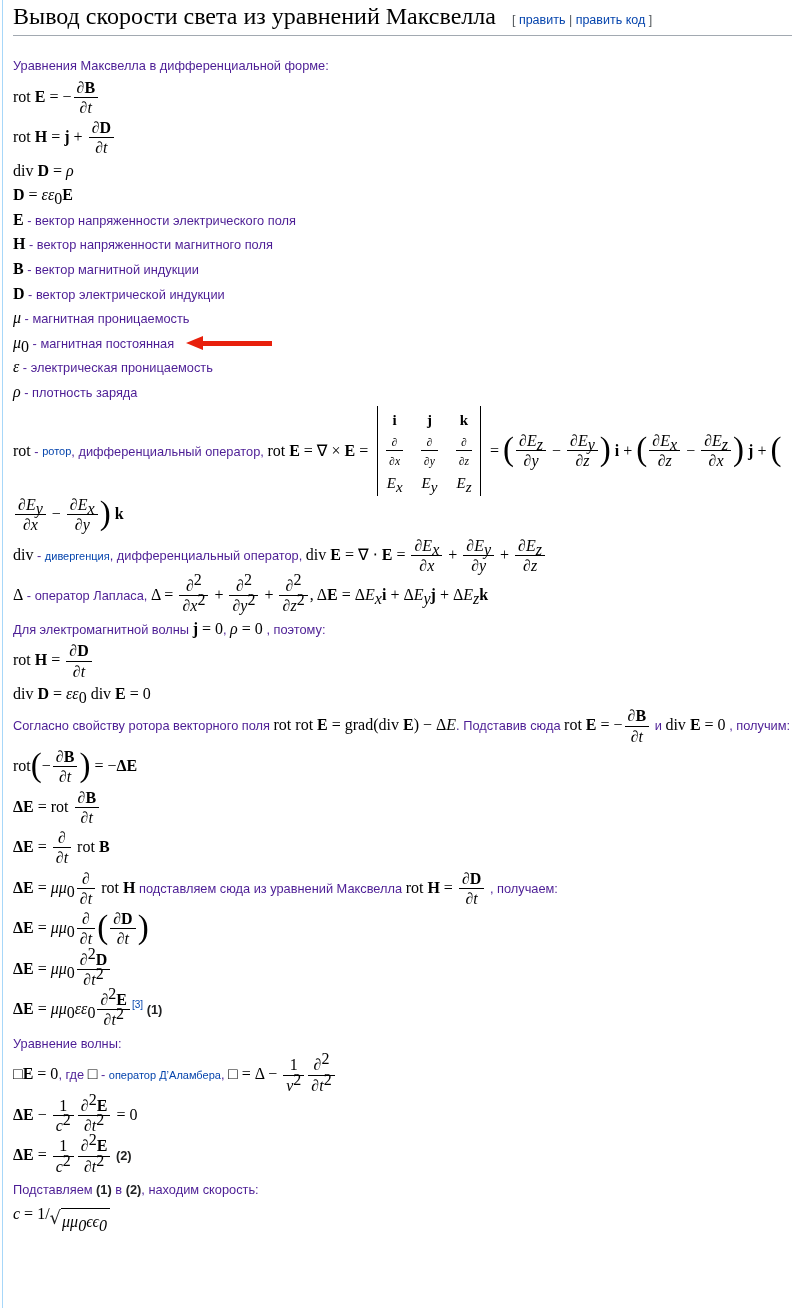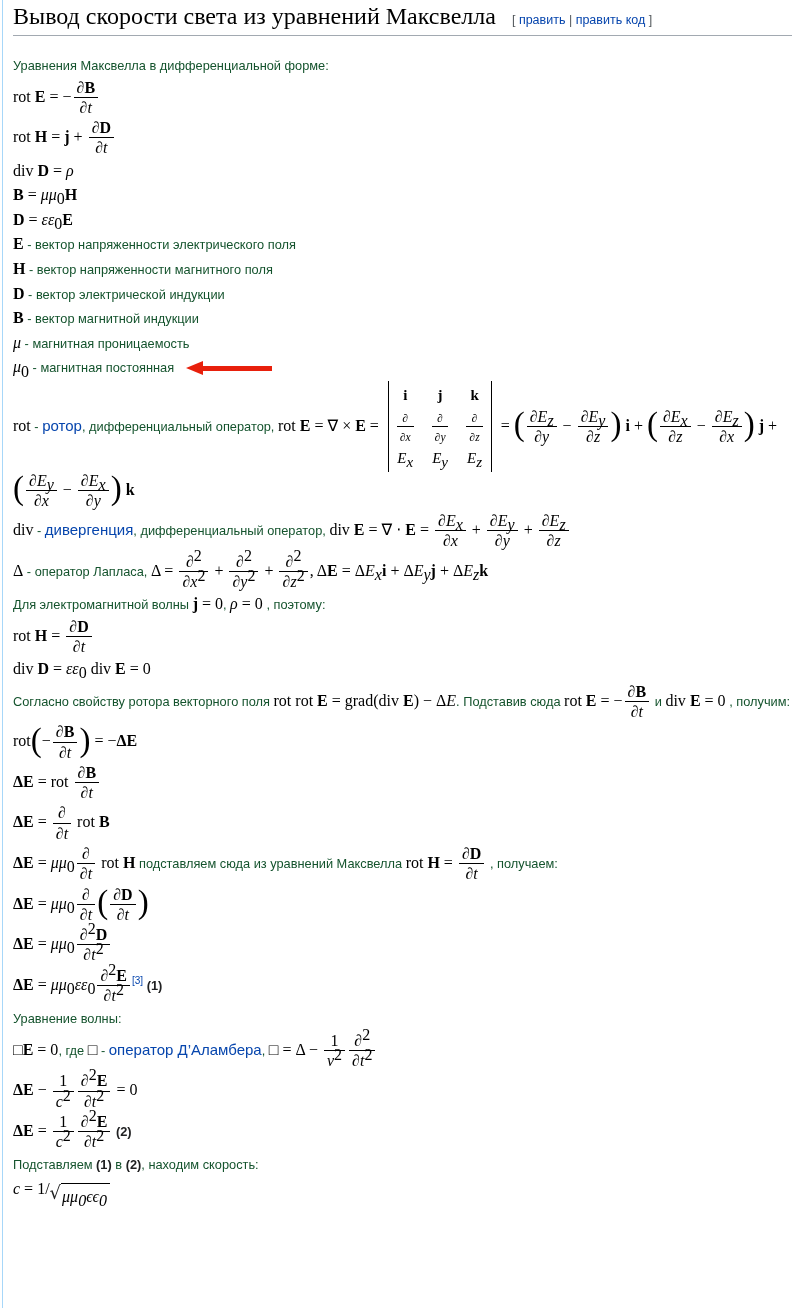--- a/index.html
+++ b/index.html
@@ -8,26 +8,26 @@
            padding:2px 10px 20px 10px;min-height:1308px;}
   
   .heading-wrap{border-bottom:1px solid var(--rule-gray,#a2a9b1);padding:1px 0 5px 0;margin-bottom:18px;}
   .firstHeading{display:inline;font-family:"Liberation Serif",serif;font-weight:400;font-size:24px;color:#000;margin:0;}
   .mw-editsection{margin-left:16px;font-size:12.5px;white-space:nowrap;}
   .mw-editsection .bracket,.mw-editsection .divider{color:#54595d;}
   .mw-editsection a{color:var(--link-blue,#0645ad);text-decoration:none;cursor:pointer;}
   
   .line{margin:3px 0;line-height:1.35;}
   
-  .mt{font-family:"Liberation Sans",sans-serif;font-size:12.8px;color:#14532d;}
+  .mt{font-family:"Liberation Sans",sans-serif;font-size:12.8px;color:#4c1d95;}
   .mr,.mi,.mb{font-family:"Liberation Serif",serif;font-size:16px;color:#000;}
   .mi{font-style:italic;}
   .mb{font-weight:bold;}
   sub,sup{font-size:68%;line-height:0;}
-  a.mlink{color:var(--link-blue,#0645ad);text-decoration:none;cursor:pointer;font-family:"Liberation Sans",sans-serif;font-size:15px;margin-top:48px;}
+  a.mlink{color:var(--link-blue,#0645ad);text-decoration:none;cursor:pointer;font-family:"Liberation Sans",sans-serif;font-size:11px;margin-top:48px;}
   .frac{display:inline-block;vertical-align:middle;text-align:center;line-height:1.08;margin:0 2px;}
   .frac .num{display:block;border-bottom:1px solid #000;padding:0 3px 1px 3px;}
   .frac .den{display:block;padding:1px 3px 0 3px;}
   .bigp{font-family:"Liberation Serif",serif;font-size:33px;font-weight:400;vertical-align:middle;line-height:0;position:relative;top:-2px;color:#000;}
   .det{display:inline-flex;align-items:center;vertical-align:middle;border-left:1px solid #000;border-right:1px solid #000;padding:3px 8px;margin:0 5px;}
   .detgrid{display:grid;grid-template-columns:repeat(3,auto);column-gap:18px;row-gap:3px;justify-items:center;align-items:center;}
   .det .frac{font-size:11.5px;margin:0;}
   .det .mr,.det .mi,.det .mb{font-size:15px;}
   .det .frac .mr,.det .frac .mi{font-size:11.5px;}
   .sqrtw{display:inline-flex;align-items:flex-start;vertical-align:-4px;}
@@ -46,28 +46,29 @@
 
 <div class="content">
   <div class="heading-wrap">
     <h1 class="firstHeading">Вывод скорости света из уравнений Максвелла</h1><span class="mw-editsection"><span class="bracket">[ </span><a>править</a><span class="divider"> | </span><a>править код</a><span class="bracket"> ]</span></span>
   </div>
   <div id="lines-host">
       <div class="line"><span class="mt">Уравнения Максвелла в дифференциальной форме:</span></div>
       <div class="line"><span class="mr">rot </span><span class="mb">E</span><span class="mr"> = −</span><span class="frac mr"><span class="num"><span class="mr">∂</span><span class="mb">B</span></span><span class="den"><span class="mr">∂</span><span class="mi">t</span></span></span></div>
       <div class="line"><span class="mr">rot </span><span class="mb">H</span><span class="mr"> = </span><span class="mb">j</span><span class="mr"> + </span><span class="frac mr"><span class="num"><span class="mr">∂</span><span class="mb">D</span></span><span class="den"><span class="mr">∂</span><span class="mi">t</span></span></span></div>
       <div class="line"><span class="mr">div </span><span class="mb">D</span><span class="mr"> = </span><span class="mi">ρ</span></div>
-      <div class="line"><span class="mb">B</span><span class="mr"> = </span><span class="mi">μμ</span><sub><span class="mr">0</span></sub><span class="mb">H</span></div>
       <div class="line"><span class="mb">D</span><span class="mr"> = </span><span class="mi">εε</span><sub><span class="mr">0</span></sub><span class="mb">E</span></div>
       <div class="line"><span class="mb">E</span><span class="mt"> - вектор напряженности электрического поля</span></div>
       <div class="line"><span class="mb">H</span><span class="mt"> - вектор напряженности магнитного поля</span></div>
+      <div class="line"><span class="mb">B</span><span class="mt"> - вектор магнитной индукции</span></div>
       <div class="line"><span class="mb">D</span><span class="mt"> - вектор электрической индукции</span></div>
-      <div class="line"><span class="mb">B</span><span class="mt"> - вектор магнитной индукции</span></div>
       <div class="line"><span class="mi">μ</span><span class="mt"> - магнитная проницаемость</span></div>
       <div class="line"><span class="mi">μ</span><sub><span class="mr">0</span></sub><span class="mt"> - магнитная постоянная</span><span class="arrow"><span class="arrow-head"></span><span class="arrow-shaft"></span></span></div>
+      <div class="line"><span class="mi">ε</span><span class="mt"> - электрическая проницаемость</span></div>
+      <div class="line"><span class="mi">ρ</span><span class="mt"> - плотность заряда</span></div>
       <div class="line"><span class="mr">rot</span><span class="mt"> - </span><a class="mlink" href="#">ротор</a><span class="mt">, дифференциальный оператор, </span><span class="mr">rot </span><span class="mb">E</span><span class="mr"> = ∇ × </span><span class="mb">E</span><span class="mr"> = </span><span class="det">
           <span class="detgrid">
             <span><span class="mb">i</span></span>
             <span><span class="mb">j</span></span>
             <span><span class="mb">k</span></span>
             <span><span class="frac mr"><span class="num"><span class="mr">∂</span></span><span class="den"><span class="mr">∂</span><span class="mi">x</span></span></span></span>
             <span><span class="frac mr"><span class="num"><span class="mr">∂</span></span><span class="den"><span class="mr">∂</span><span class="mi">y</span></span></span></span>
             <span><span class="frac mr"><span class="num"><span class="mr">∂</span></span><span class="den"><span class="mr">∂</span><span class="mi">z</span></span></span></span>
             <span><span class="mi">E</span><sub><span class="mi">x</span></sub></span>
             <span><span class="mi">E</span><sub><span class="mi">y</span></sub></span>

